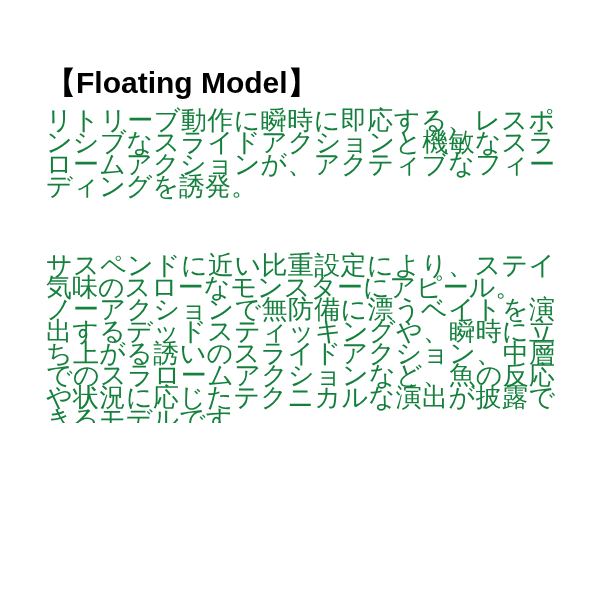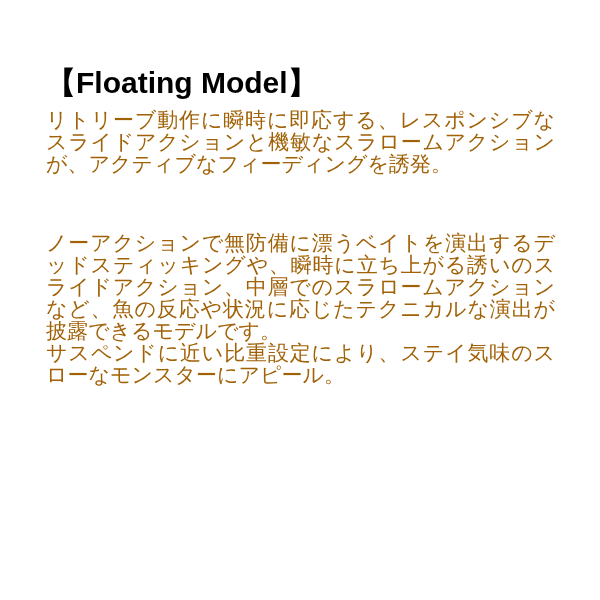--- a/index.html
+++ b/index.html
@@ -23,37 +23,37 @@
     margin: 0 0 7px 0;
     font-size: 30px;
     line-height: 38px;
     font-weight: 700;
     color: #000000;
     letter-spacing: 0;
     white-space: nowrap;
   }
   .model-paragraph {
     margin: 0;
-    font-size: 21px;
+    font-size: 26px;
     line-height: 22px;
-    color: #a16207;
+    color: #15803d;
     text-align: justify;
     text-align-last: left;
     text-justify: inter-character;
     font-weight: 400;
   }
 </style>
 </head>
 <body>
 
 <div class="page">
 
   <section class="model-section">
     <h2 class="model-heading">【Floating Model】</h2>
     <p class="model-paragraph">リトリーブ動作に瞬時に即応する、レスポンシブなスライドアクションと機敏なスラロームアクションが、アクティブなフィーディングを誘発。</p>
   </section>
 
   <section class="model-section">
+    <p class="model-paragraph">サスペンドに近い比重設定により、ステイ気味のスローなモンスターにアピール。</p>
     <p class="model-paragraph">ノーアクションで無防備に漂うベイトを演出するデッドスティッキングや、瞬時に立ち上がる誘いのスライドアクション、中層でのスラロームアクションなど、魚の反応や状況に応じたテクニカルな演出が披露できるモデルです。</p>
-    <p class="model-paragraph">サスペンドに近い比重設定により、ステイ気味のスローなモンスターにアピール。</p>
   </section>
 
 </div>
 
 </body></html>

